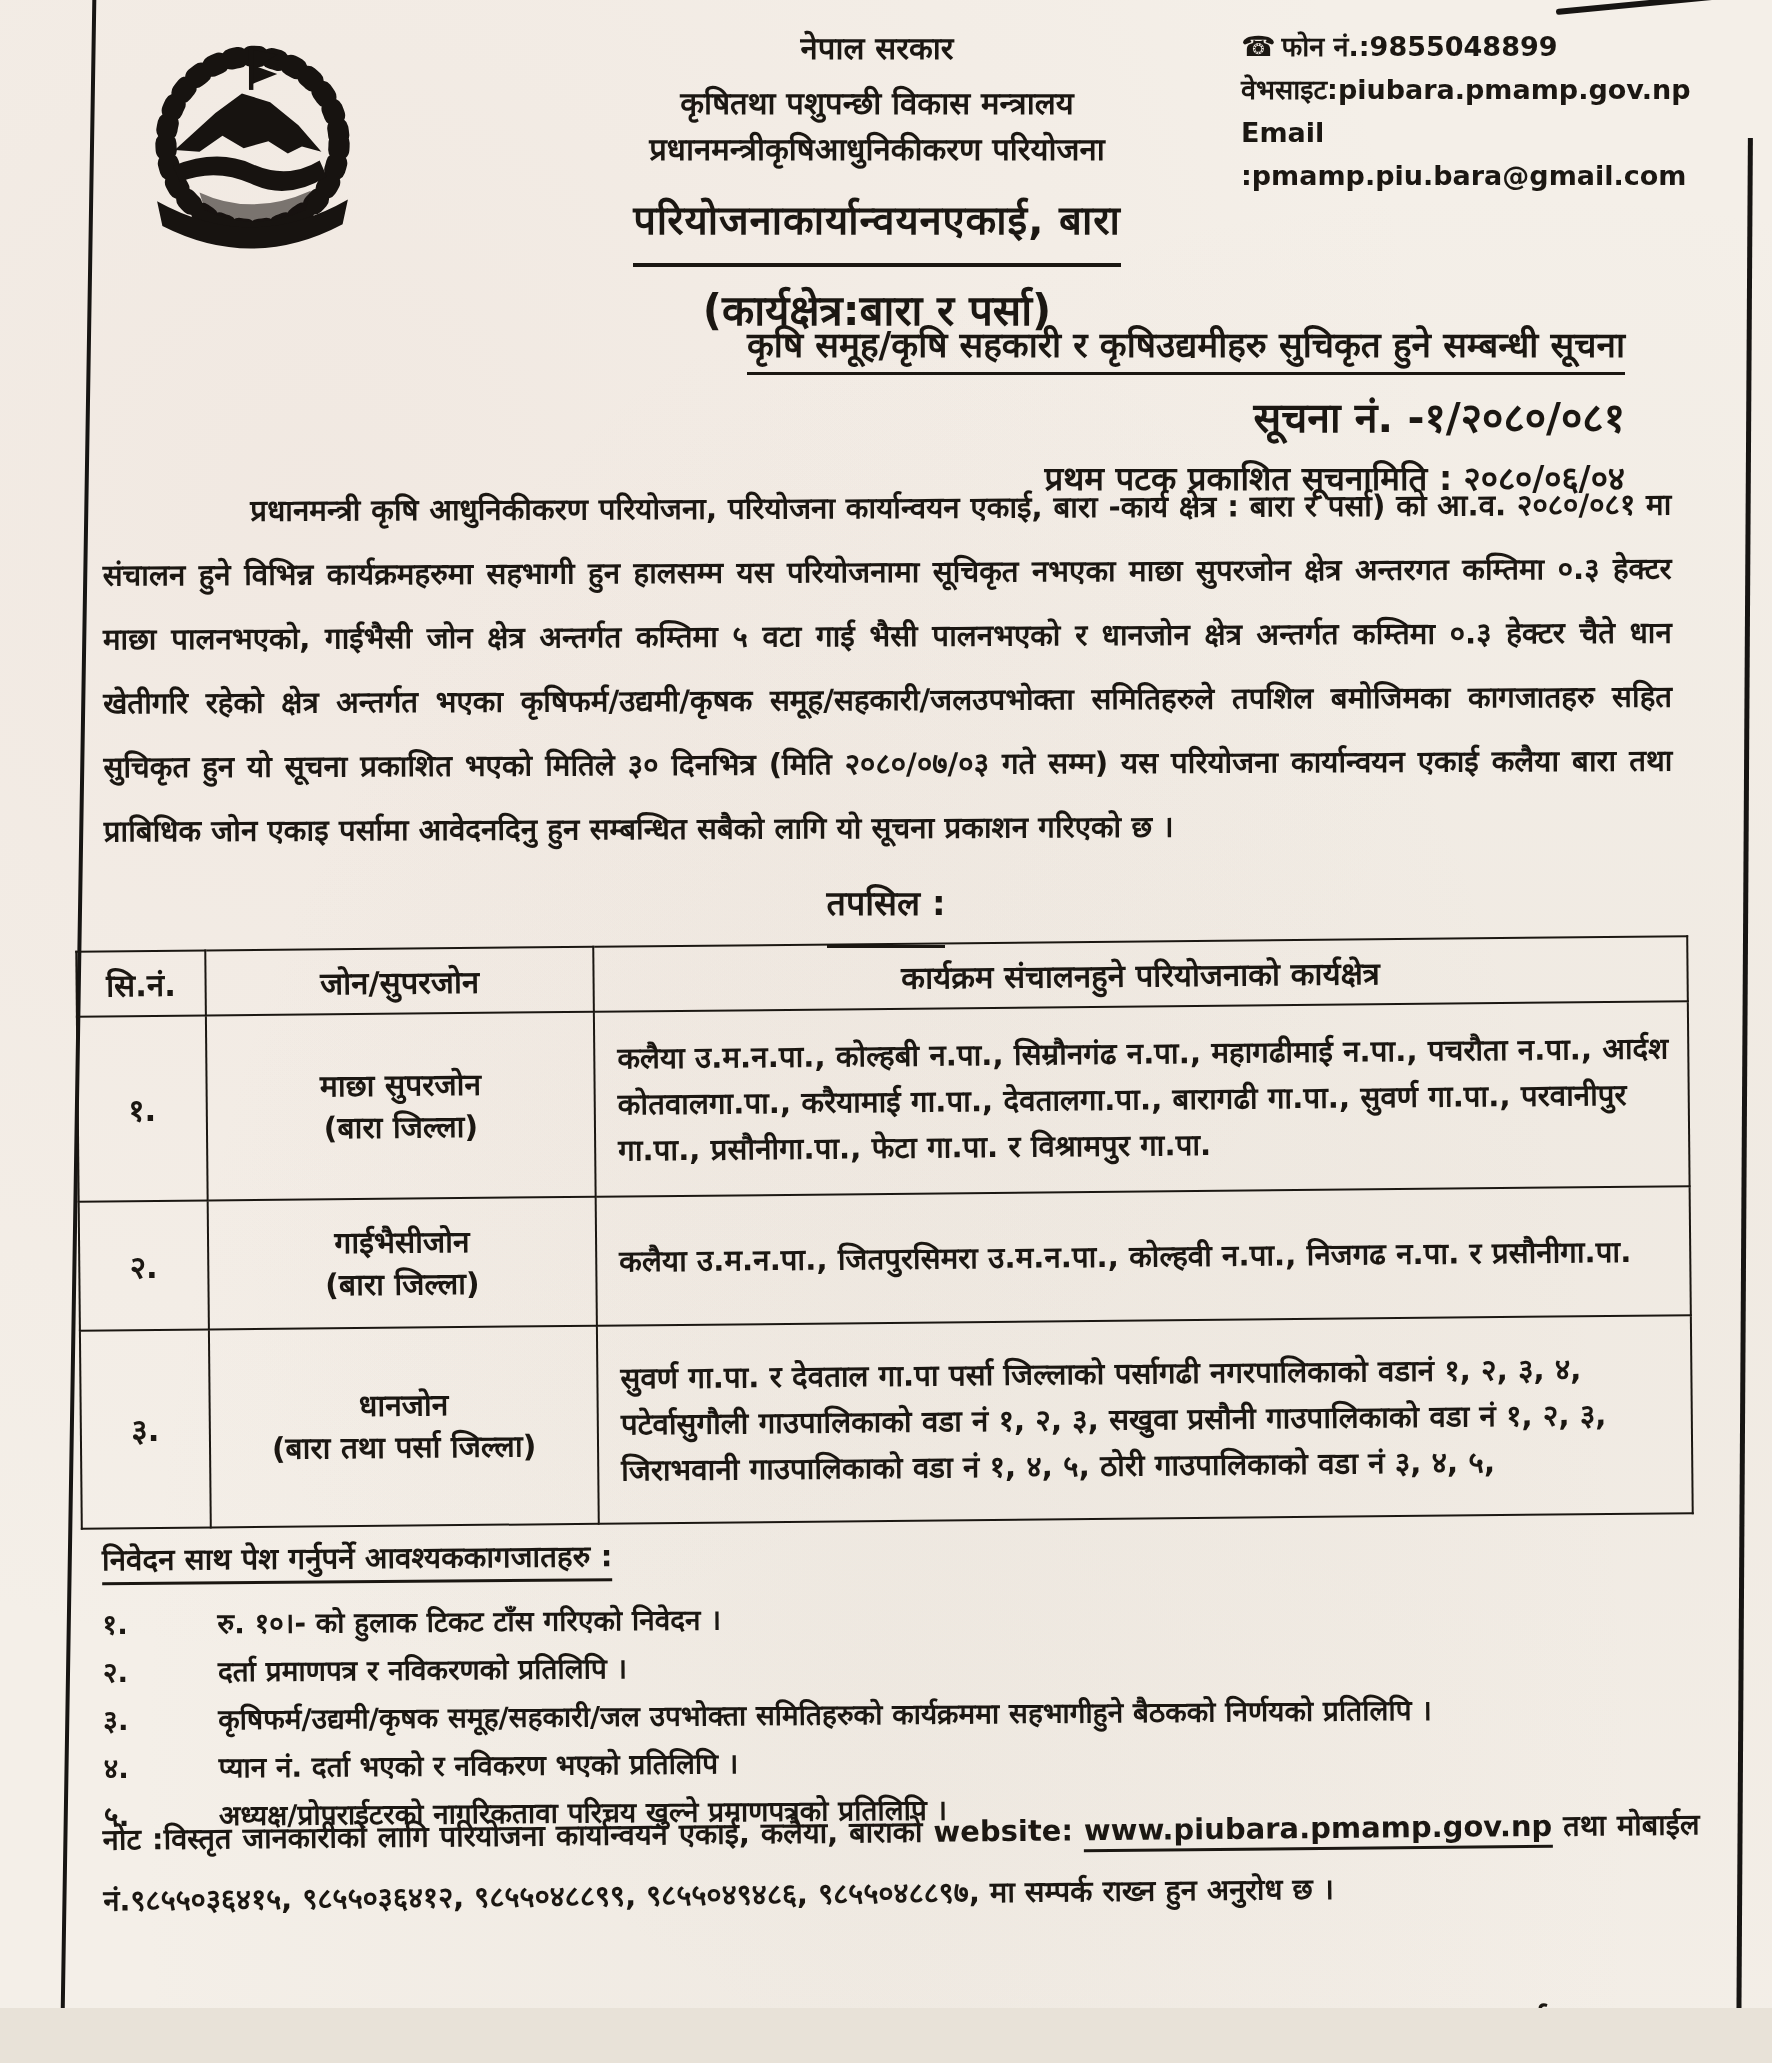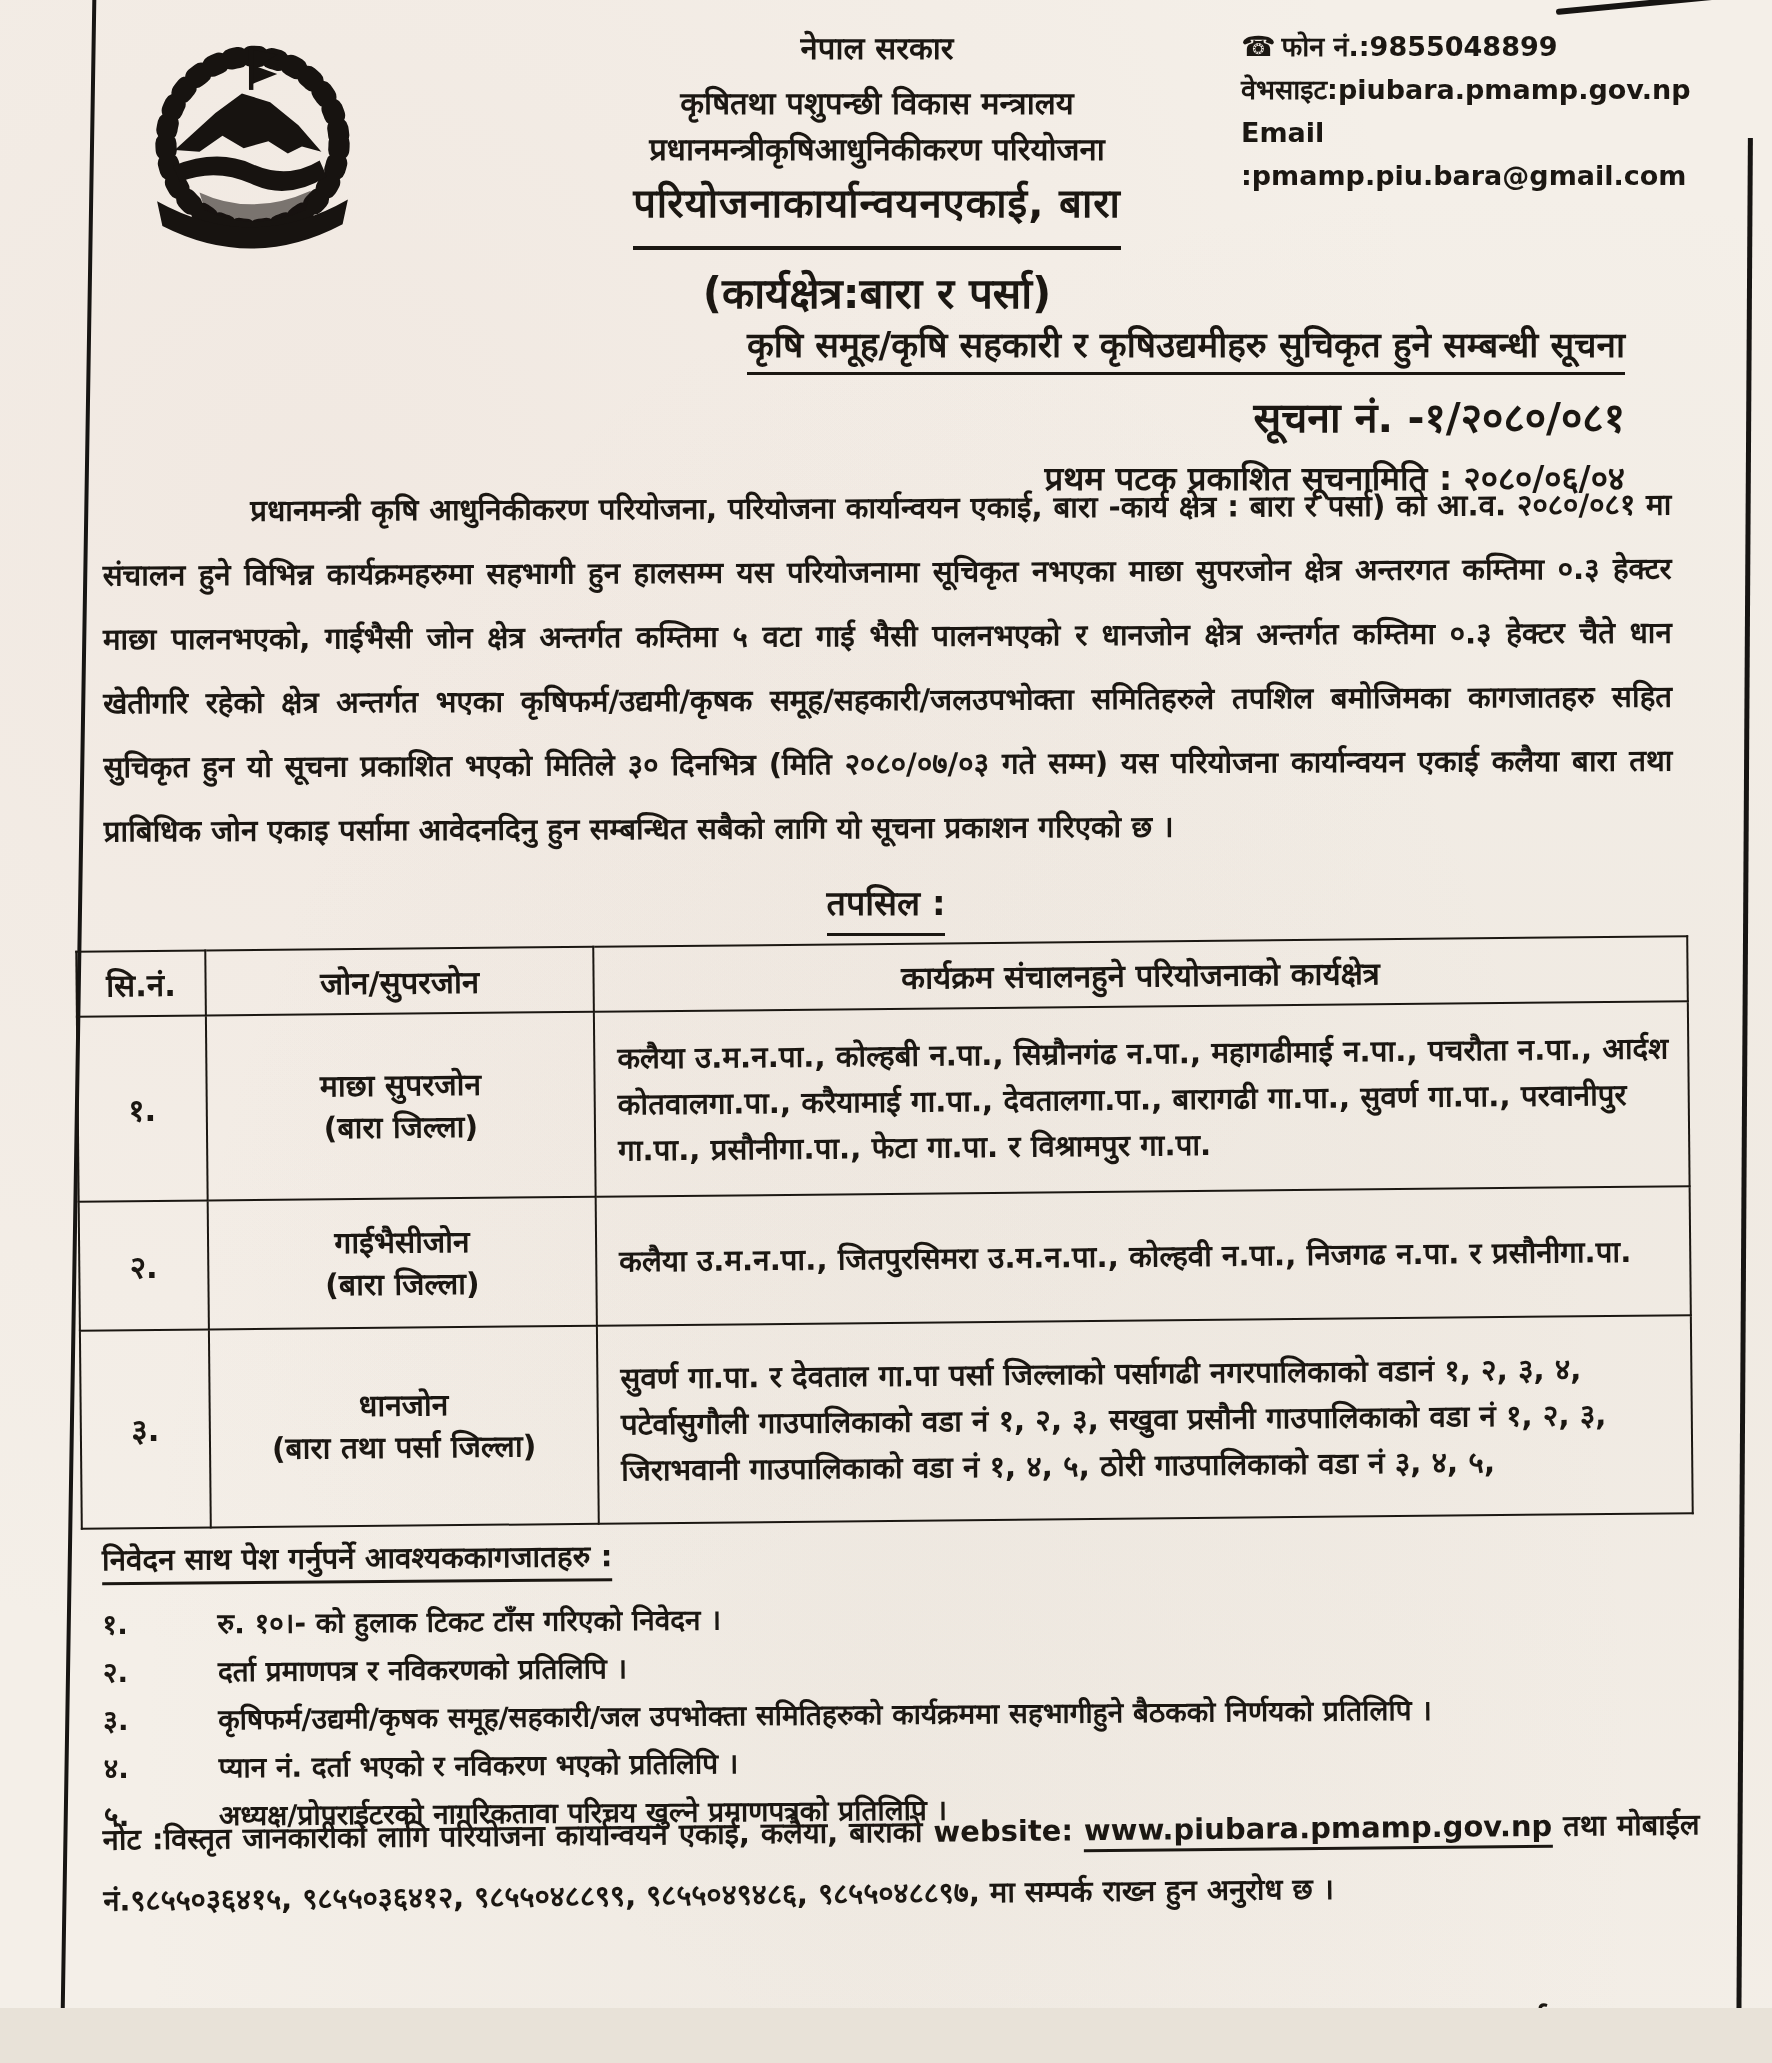--- a/index.html
+++ b/index.html
@@ -23,40 +23,40 @@
   .art-right{ left:1742px; top:138px; width:4.6px; height:1929px; transform:rotate(0.35deg); }
   .art-topright{ left:1556px; top:9.2px; width:231px; height:5.5px; transform:rotate(-5.5deg); transform-origin:left center; border-radius:2.8px; }
   .art-bottom{ left:517px; top:2042px; width:1241px; height:7.4px; transform:rotate(-0.7deg); border-radius:3.7px; }
   .art-bottom-fade{ left:0px; top:2056px; width:646px; height:4.6px; background:rgba(23,21,19,0.45); transform:rotate(-0.2deg); }
 
   .emblem{ position:absolute; left:137px; top:44px; width:231px; height:212px; }
 
   .head-center{ position:absolute; left:397px; top:26px; width:960px; text-align:center; }
   .head-center .l1{ font-size:31px; font-weight:700; margin-bottom:13px; }
   .head-center .l2{ font-size:31px; font-weight:700; margin-bottom:4px; }
-  .head-center .l3{ font-size:31px; font-weight:700; margin-bottom:5px; }
+  .head-center .l3{ font-size:31px; font-weight:700; margin-bottom:22px; }
   .head-center .unit{ display:inline-block; font-size:40px; font-weight:800; letter-spacing:0.9px;
        border-bottom:4.6px solid #1b1712; padding-bottom:17px; margin-bottom:13px;}
   .head-center .juris{ font-size:42px; font-weight:700; }
 
   .contact{ position:absolute; left:1241px; top:25px; width:512px; font-weight:700; font-size:27px; line-height:43px; }
   .contact .phone-row .ph-icon{ font-size:28px; margin-right:5.5px; }
 
   .notice-block{ position:absolute; left:148px; top:320px; width:1477px; text-align:right; }
   .notice-title{ display:inline-block; font-size:35px; font-weight:800;
        border-bottom:3.7px solid #1b1712; padding-bottom:4.6px; margin-bottom:13px; }
   .notice-number{ font-size:41px; font-weight:800; margin-bottom:11px; }
   .notice-date{ font-size:33px; font-weight:800; }
 
   .body-par{ position:absolute; left:103px; top:476px; width:1569px;
        font-size:29.5px; font-weight:700; line-height:64px; text-align:justify;
        text-indent:148px; transform:rotate(-0.25deg); }
 
   .tbl-caption{ position:absolute; left:0; top:879px; width:1772px; text-align:center; }
-  .tbl-caption span{ display:inline-block; font-size:34px; font-weight:800; border-bottom:3.7px solid #1b1712; padding-bottom:8px; }
+  .tbl-caption span{ display:inline-block; font-size:34px; font-weight:800; border-bottom:3.7px solid #1b1712; padding-bottom:20px; }
 
   table.zones{ position:absolute; left:78px; top:943px; width:1613px;
        border-collapse:collapse; transform:rotate(-0.55deg); }
   table.zones td, table.zones th{ border:2.8px solid #1b1712; vertical-align:middle; }
   table.zones th{ font-size:31px; font-weight:800; height:65px; }
   td.sn{ width:129px; text-align:center; font-size:31px; font-weight:800; }
   td.zone{ width:388px; text-align:center; font-size:30px; font-weight:800; line-height:42px; }
   td.area{ text-align:left; font-size:29.5px; font-weight:700; line-height:46px; padding:13px 18.5px 13px 22px; }
   tr.r1{ height:185px; } tr.r2{ height:129px; } tr.r3{ height:198px; }
 

